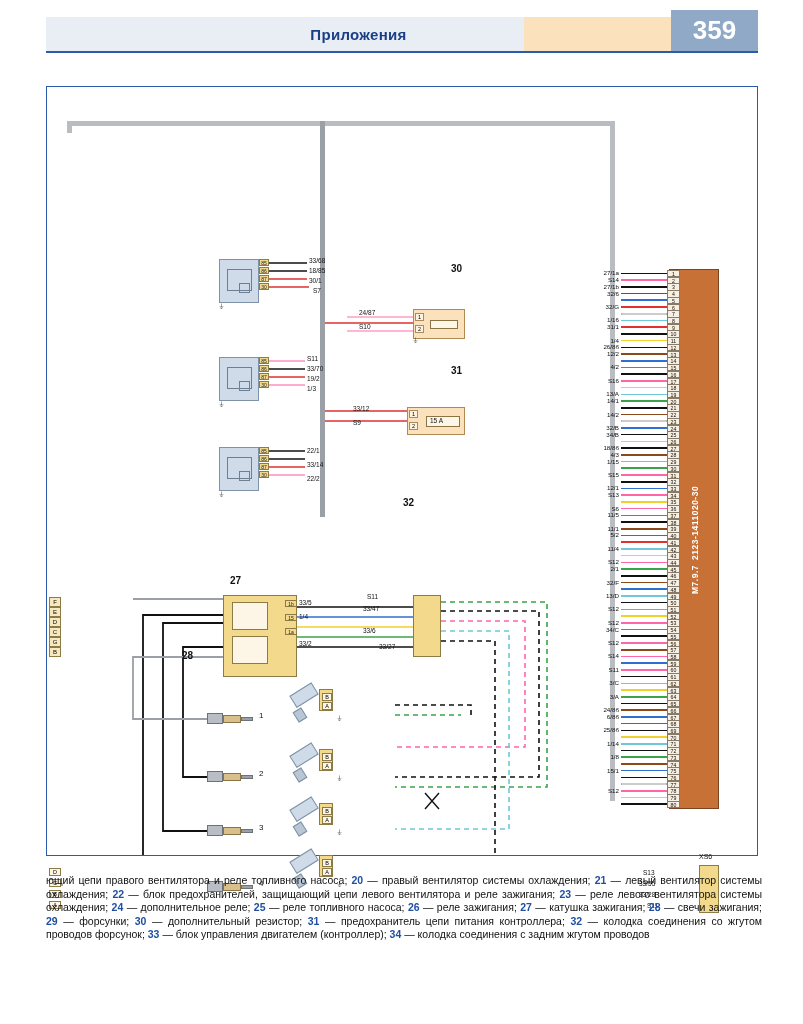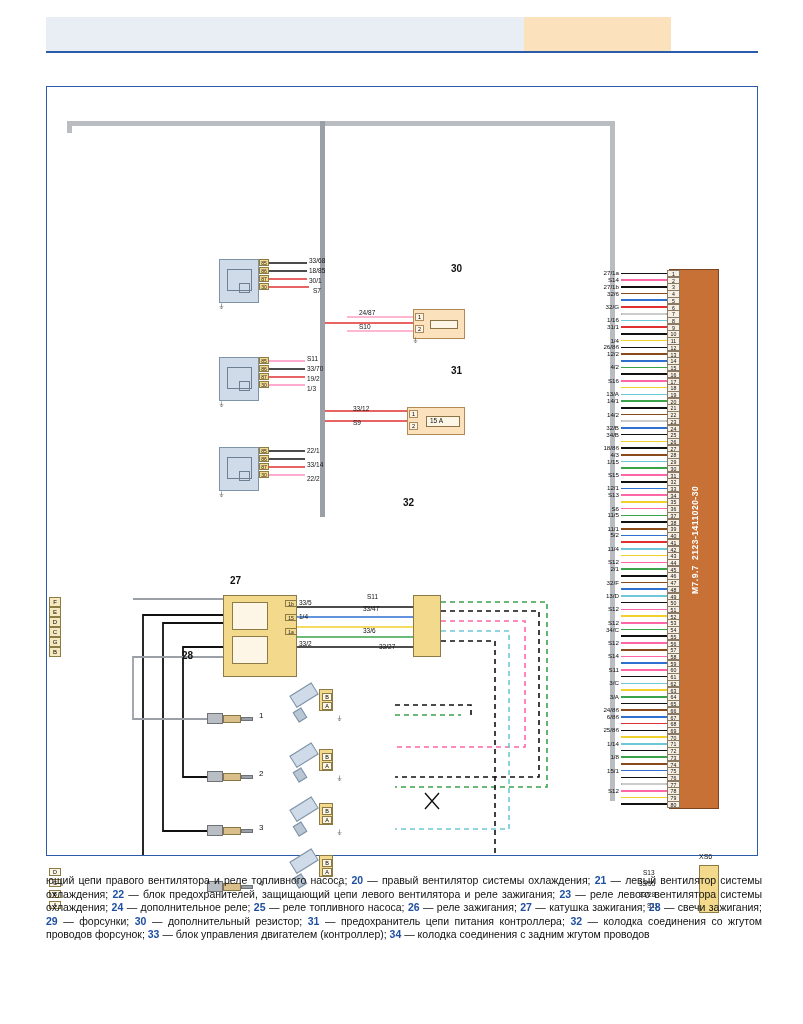--- a/index.html
+++ b/index.html
@@ -109,20 +109,22 @@
   
   #c34 { position:absolute; left:652px; top:778px; width:20px; height:48px; background:#f2d98b; border:1px solid #8d7b45; }
   .c34pin { position:absolute; left:2px; width:12px; height:8px; background:#fdf6e6; border:1px solid #8d7b45; font-size:5.5px; line-height:7px; text-align:center; }
 </style>
 </head>
 <body>
 
 <div id="header">
   <div id="hdr-band"></div>
   <div id="hdr-band2"></div>
+  <div id="hdr-title">Приложения</div>
+  <div id="hdr-page">359</div>
   <div id="hdr-rule"></div>
 </div>
 
 <div id="frame">
   <div id="stage">
 
     <svg id="buses" width="710" height="768" style="position:absolute;left:0;top:0;">
 
       <rect x="20" y="34" width="548" height="5" fill="#b9bcc0"></rect>
       <rect x="20" y="34" width="5" height="12" fill="#b9bcc0"></rect>

